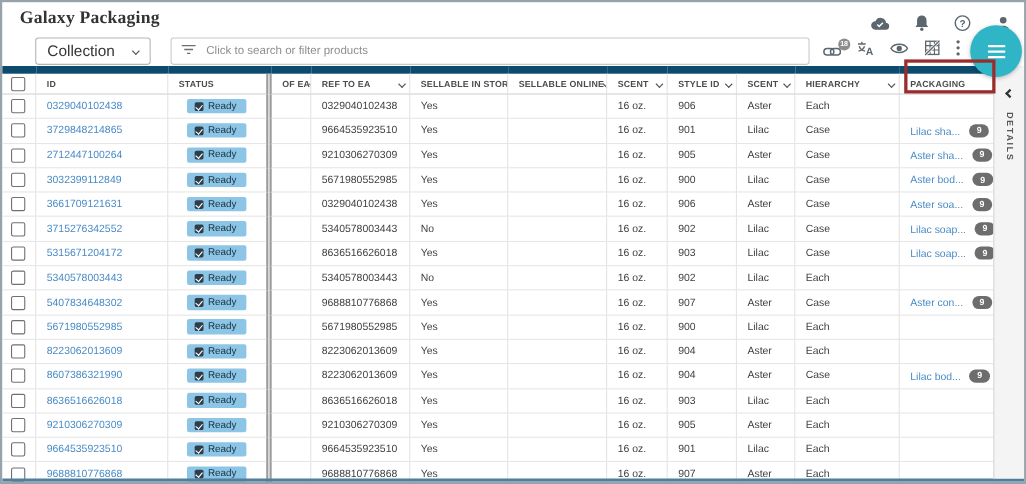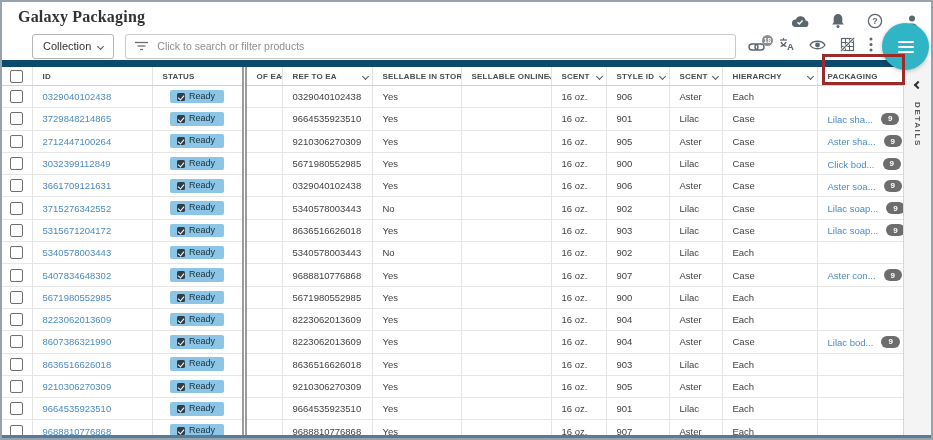--- a/index.html
+++ b/index.html
@@ -17,25 +17,25 @@
     font-family:"Liberation Serif","DejaVu Serif",serif;
     font-size:16px; font-weight:600; color:#333; letter-spacing:.2px;
   }
   .topbar-icons { position:absolute; top:11px; right:12px; display:flex; gap:22px; align-items:center; }
   .topbar-icons svg { display:block; }
 
   
   .toolbar { position:absolute; top:31px; left:30px; right:58px; height:26px; display:flex; align-items:center; }
   .collection-btn {
     height:25px; border:1px solid #b5b5b5; border-radius:3px; background:#fff;
-    display:flex; align-items:center; gap:7px; padding:0 10px; font-size:11px; color:#333; cursor:pointer;
+    display:flex; align-items:center; gap:17px; padding:0 10px; font-size:14px; color:#333; cursor:pointer;
     flex:0 0 auto;
   }
   .searchbox {
-    flex:1 1 auto; height:25px; margin-left:11px; border:1px solid #c9c9c9; border-radius:3px;
+    flex:1 1 auto; height:25px; margin-left:18px; border:1px solid #c9c9c9; border-radius:3px;
     display:flex; align-items:center; padding:0 9px; background:#fff;
   }
   .searchbox input {
     border:none; outline:none; flex:1; font-size:10.5px; color:#444; margin-left:9px; background:transparent;
     font-family:"Liberation Sans",sans-serif;
   }
   .searchbox input::placeholder { color:#8f8f8f; }
   .toolbar-icons { display:flex; align-items:center; gap:14px; margin-left:12px; flex:0 0 auto; }
   .iconwrap { position:relative; display:inline-flex; }
   .count-badge-18 {
@@ -327,21 +327,21 @@
           <td><a class="id-link">3032399112849</a></td>
           <td class="status-cell"><span class="ready-badge"><span class="rb-ic"></span>Ready</span></td>
           <td class="sep"></td>
           <td>5671980552985</td>
           <td>Yes</td>
           <td></td>
           <td>16 oz.</td>
           <td>900</td>
           <td>Lilac</td>
           <td>Case</td>
-          <td class="pkg-cell"><a class="pkg-link">Click bod...</a><span class="count-pill">9</span></td>
+          <td class="pkg-cell"><a class="pkg-link">Aster bod...</a><span class="count-pill">9</span></td>
         </tr>
         <tr>
           <td class="cb-cell"><span class="cb"></span></td>
           <td><a class="id-link">3661709121631</a></td>
           <td class="status-cell"><span class="ready-badge"><span class="rb-ic"></span>Ready</span></td>
           <td class="sep"></td>
           <td>0329040102438</td>
           <td>Yes</td>
           <td></td>
           <td>16 oz.</td>

